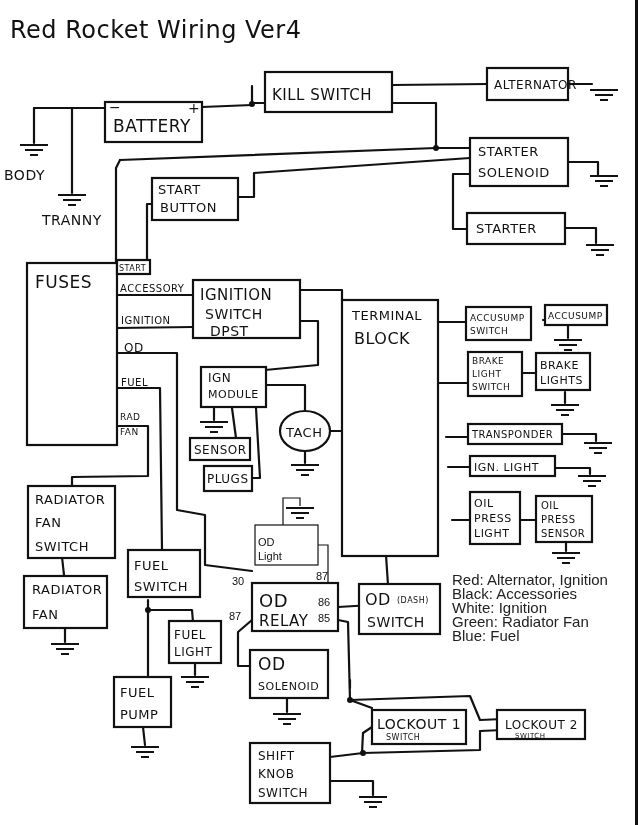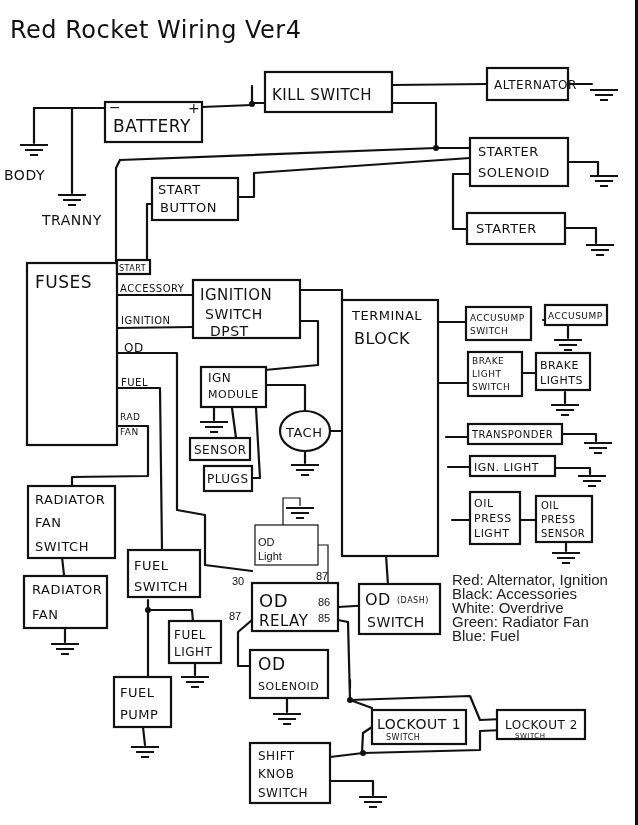--- a/index.html
+++ b/index.html
@@ -355,16 +355,16 @@
     <rect class="box" x="250" y="743" width="80" height="60"></rect>
     <text x="258" y="760" class="hand" font-size="12">SHIFT</text>
     <text x="258" y="778" class="hand" font-size="12">KNOB</text>
     <text x="258" y="797" class="hand" font-size="12">SWITCH</text>
   </g>
 </svg>
 
 <div id="legend">
   <div>Red: Alternator, Ignition</div>
   <div>Black: Accessories</div>
-  <div>White: Overdrive</div>
+  <div>White: Ignition</div>
   <div>Green: Radiator Fan</div>
   <div>Blue: Fuel</div>
 </div>
 
 </body></html>

